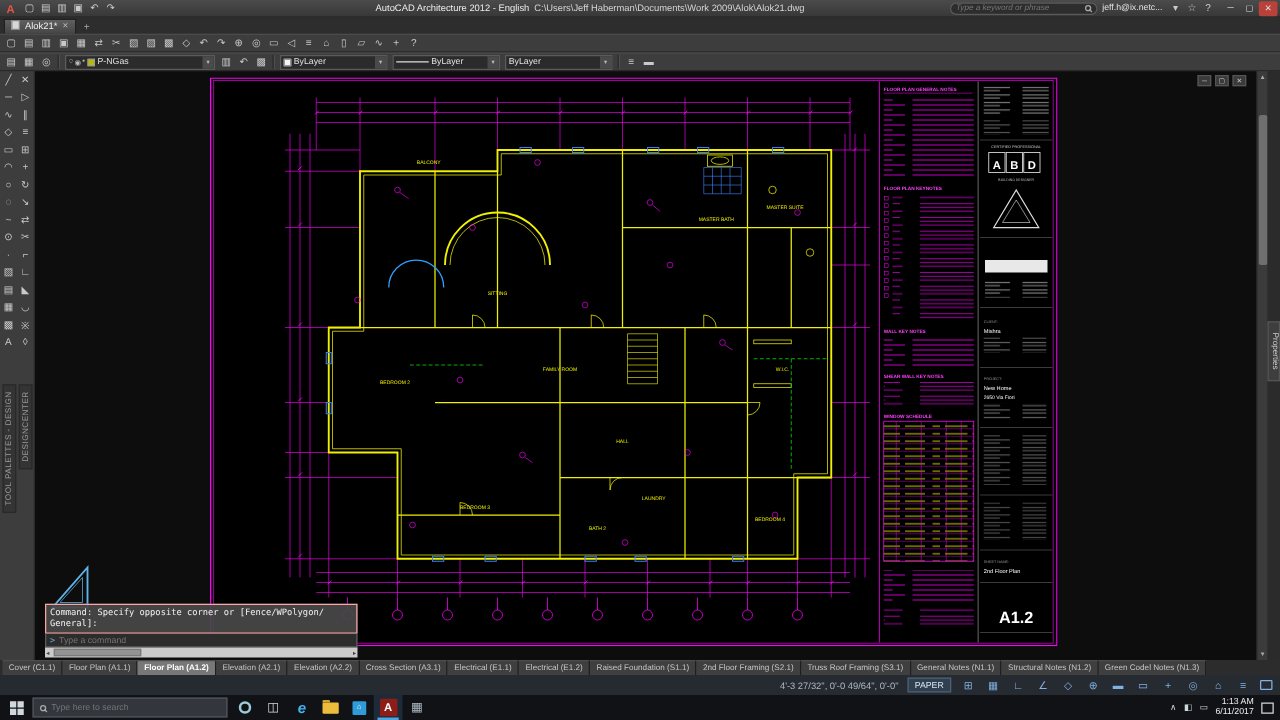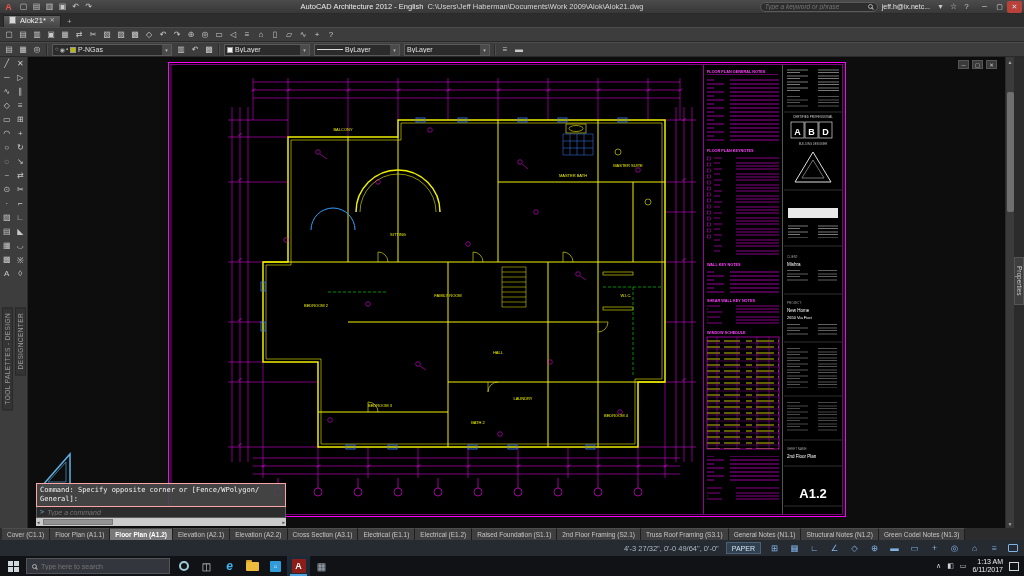--- a/index.html
+++ b/index.html
@@ -68,21 +68,21 @@
 .sheet-svg{position:absolute;left:140px;top:5px}
 .sheet-svg text{font-family:"Liberation Sans",sans-serif}
 .ucs-icon{position:absolute;left:8px;bottom:40px}
 
 
 .cmdwin{position:absolute;left:8px;bottom:2px;width:250px;z-index:6}
 .cmd-history{background:rgba(72,72,72,.93);border:1px solid #fca5a5;color:#f2f2f2;
   font-family:"DejaVu Sans Mono",monospace;font-size:7px;line-height:9px;padding:2px 3px}
 .cmd-input{background:#2c2c2c;border:1px solid #5c5c5c;border-top:0;height:11px;display:flex;align-items:center;gap:3px;padding:0 3px}
 .cmd-badge{color:#6fa8d0;font-size:7px;font-family:"DejaVu Sans Mono",monospace}
-.cmd-input input{flex:1;background:transparent;border:0;outline:none;color:#9a9a9a;font-style:italic;font-size:7px}
+.cmd-input input{flex:1;background:transparent;border:0;outline:none;color:#9a9a9a;font-size:7px}
 .cmd-scroll{height:8px;background:#cbcbcb;display:flex;align-items:center;justify-content:space-between;padding:0 1px}
 .cmd-scroll .sarr{font-size:5px;color:#444}
 .cmd-thumb{width:70px;height:6px;background:#939393;border:1px solid #7a7a7a;margin-right:auto;margin-left:3px}
 
 .vscroll{width:9px;background:#3b3b3b;display:flex;flex-direction:column;align-items:center;border-left:1px solid #2a2a2a}
 .vscroll .sarr{height:9px;font-size:5px;color:#aaa;display:flex;align-items:center}
 .vthumb{width:7px;height:120px;background:#6f6f6f;border-radius:2px;margin-top:26px}
 .propstrip{width:10px;background:#2b2b2b;position:relative}
 .propstab{position:absolute;top:200px;left:0;width:10px;writing-mode:vertical-rl;font-size:6.5px;color:#cfcfcf;
   background:#3e3e3e;border:1px solid #555;padding:8px 0;text-align:center}
@@ -100,21 +100,21 @@
 .paperbtn{height:12px;background:#31404f;border:1px solid #4a6076;color:#d3e4f4;font-size:7px;
   padding:0 5px;display:flex;align-items:center}
 .sbi{width:13px;text-align:center;font-size:8.5px;color:#7fb2e5}
 .sb-notif{width:10px;height:8px;border:1px solid #7fb2e5;border-radius:1px}
 
 
 .taskbar{height:20px;background:#101216;display:flex;align-items:center}
 .startbtn{width:26px;height:20px;display:flex;align-items:center;justify-content:center}
 .winlogo{display:grid;grid-template-columns:5px 5px;grid-template-rows:5px 5px;gap:1px}
 .winlogo i{background:#cfd8dc}
-.tsearch{width:144px;height:16px;background:#33373d;border:1px solid #50555c;display:flex;align-items:center;
+.tsearch{width:156px;height:16px;background:#33373d;border:1px solid #50555c;display:flex;align-items:center;
   gap:4px;padding:0 5px;margin-right:2px}
 .tsearch input{flex:1;background:transparent;border:0;outline:none;color:#b5b5b5;font-size:7px}
 .tapp{width:23px;height:20px;display:flex;align-items:center;justify-content:center;position:relative}
 .tapp.active{background:#1d2a38}
 .tapp.active:after{content:"";position:absolute;left:3px;right:3px;bottom:0;height:2px;background:#4fa3e0}
 .cortana-ring{width:10px;height:10px;border:2px solid #9ecbd8;border-radius:50%}
 .taskview-glyph{color:#cfd8dc;font-size:10px}
 .edge-glyph{color:#3fb6f2;font-weight:bold;font-style:italic;font-size:12px}
 .folder{width:13px;height:9px;background:#eebc3d;border-radius:1px;position:relative}
 .folder:before{content:"";position:absolute;top:-2px;left:0;width:6px;height:2px;background:#d9a32c;border-radius:1px 1px 0 0}

